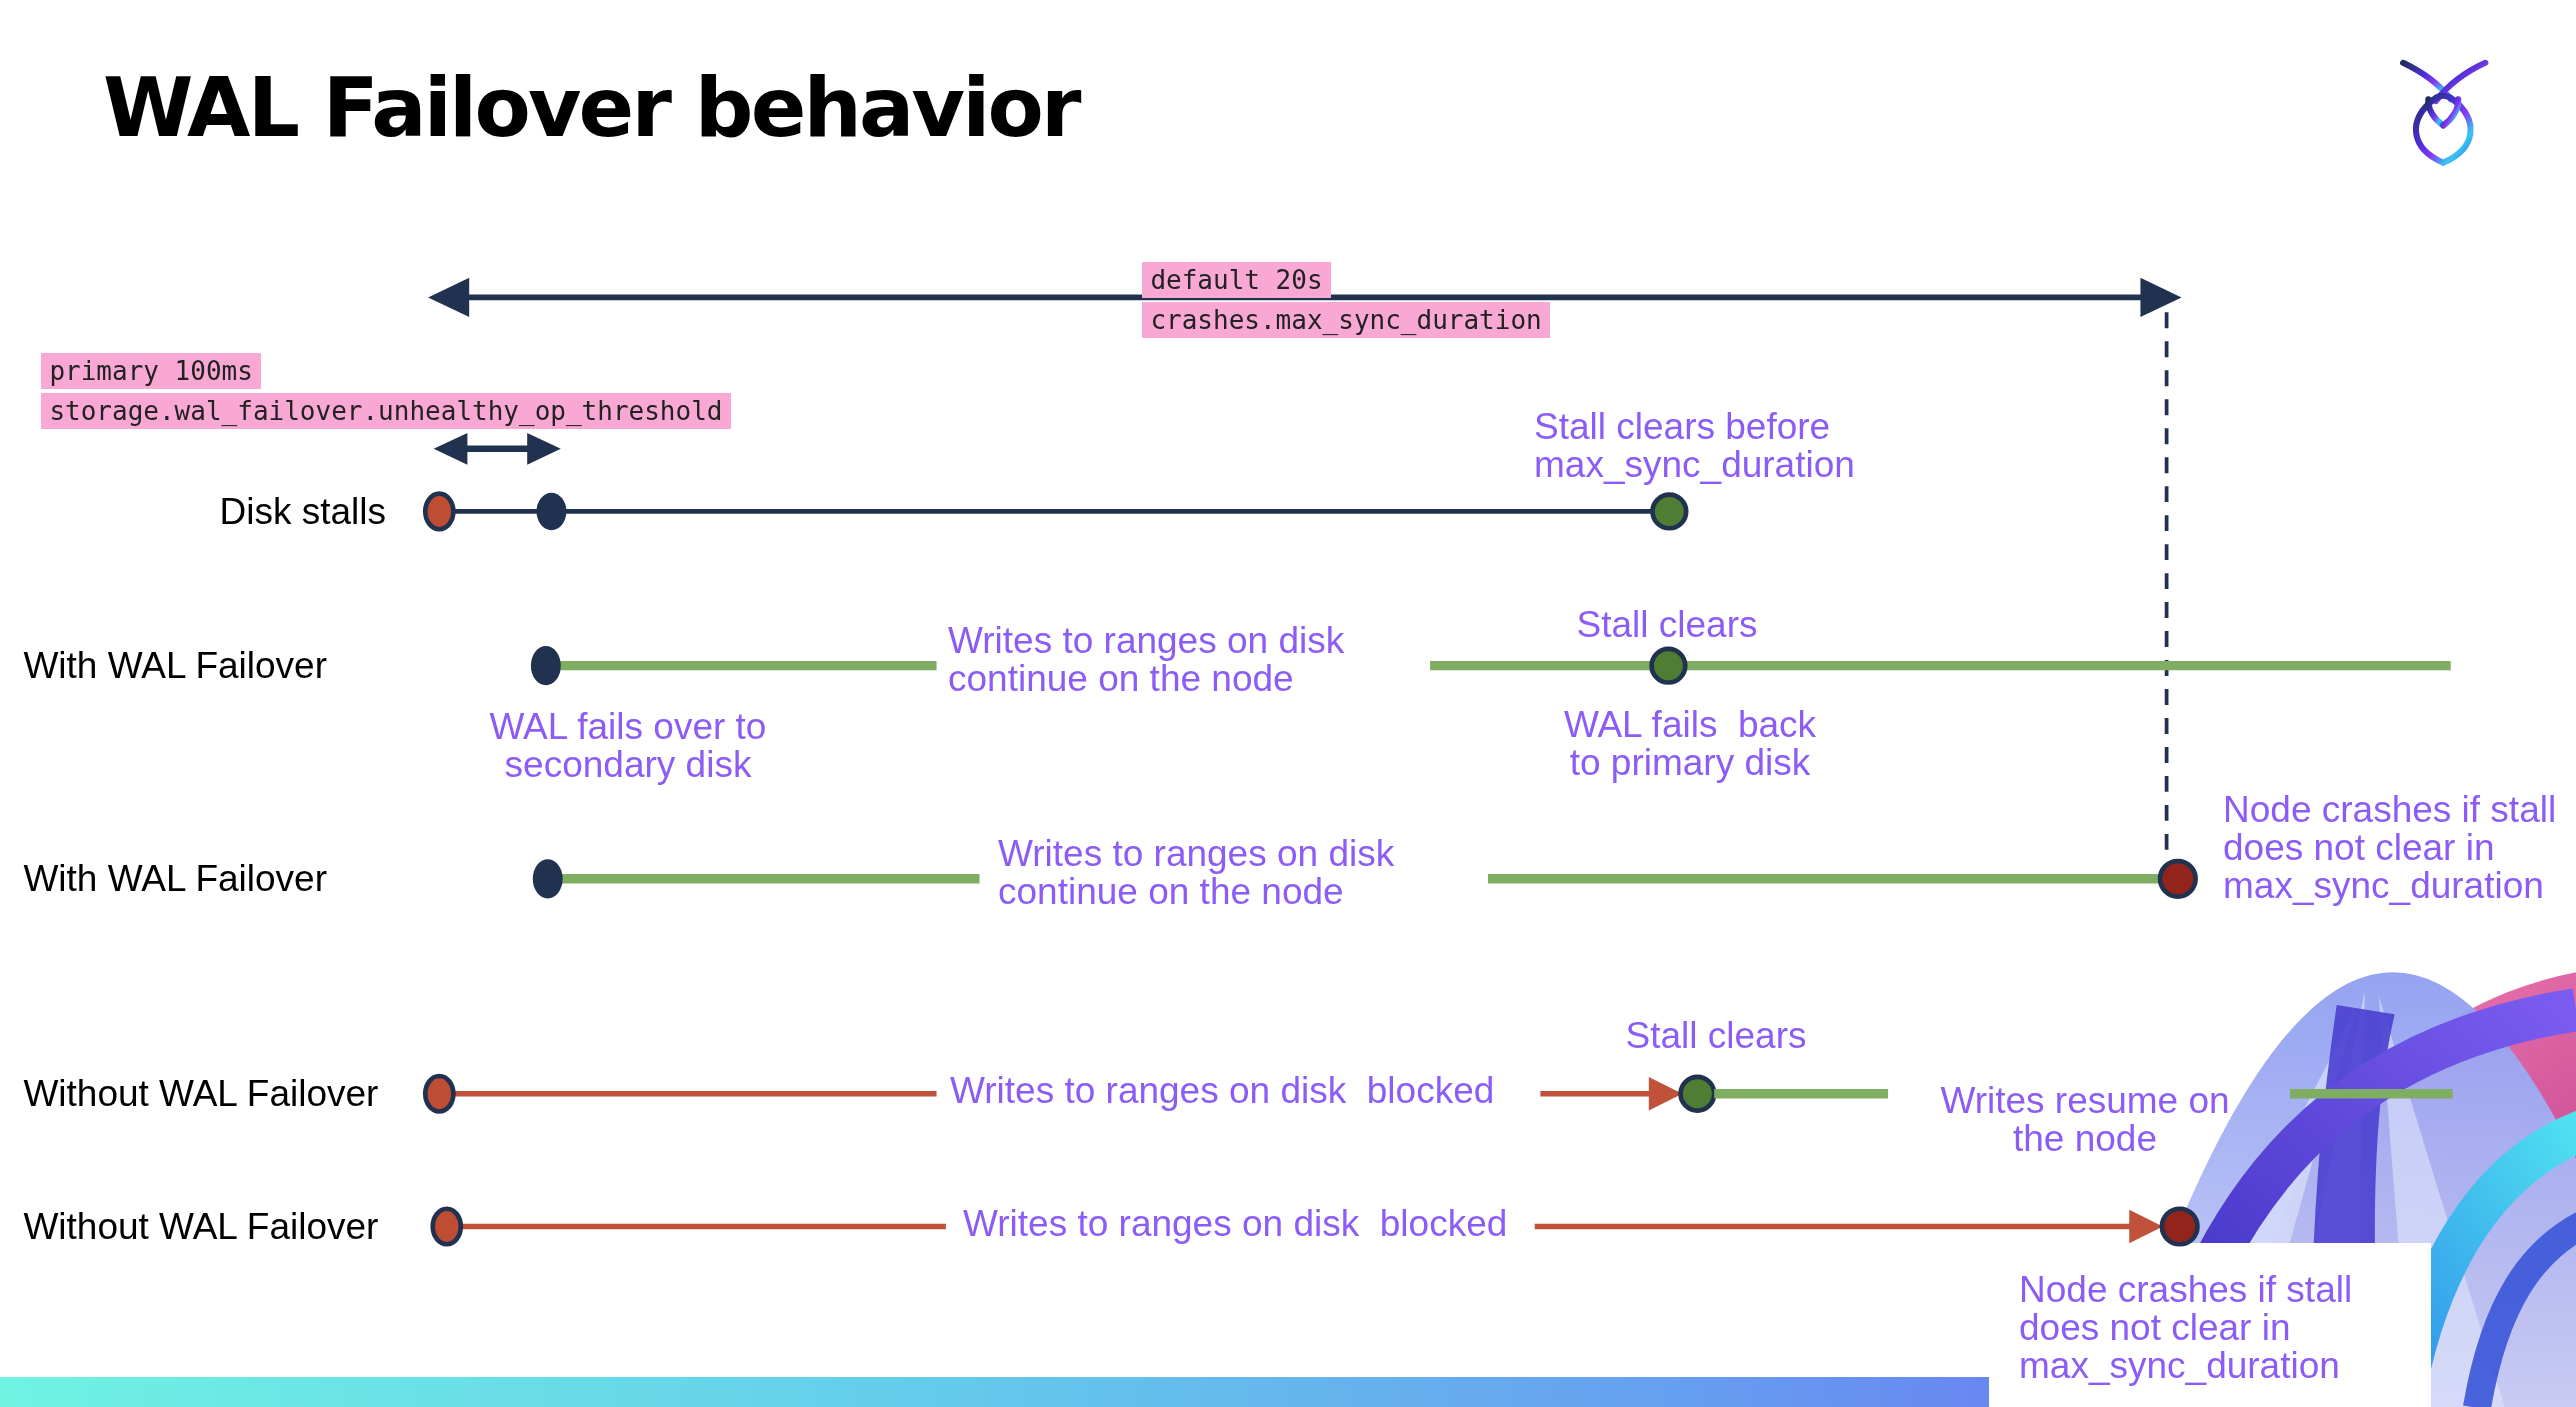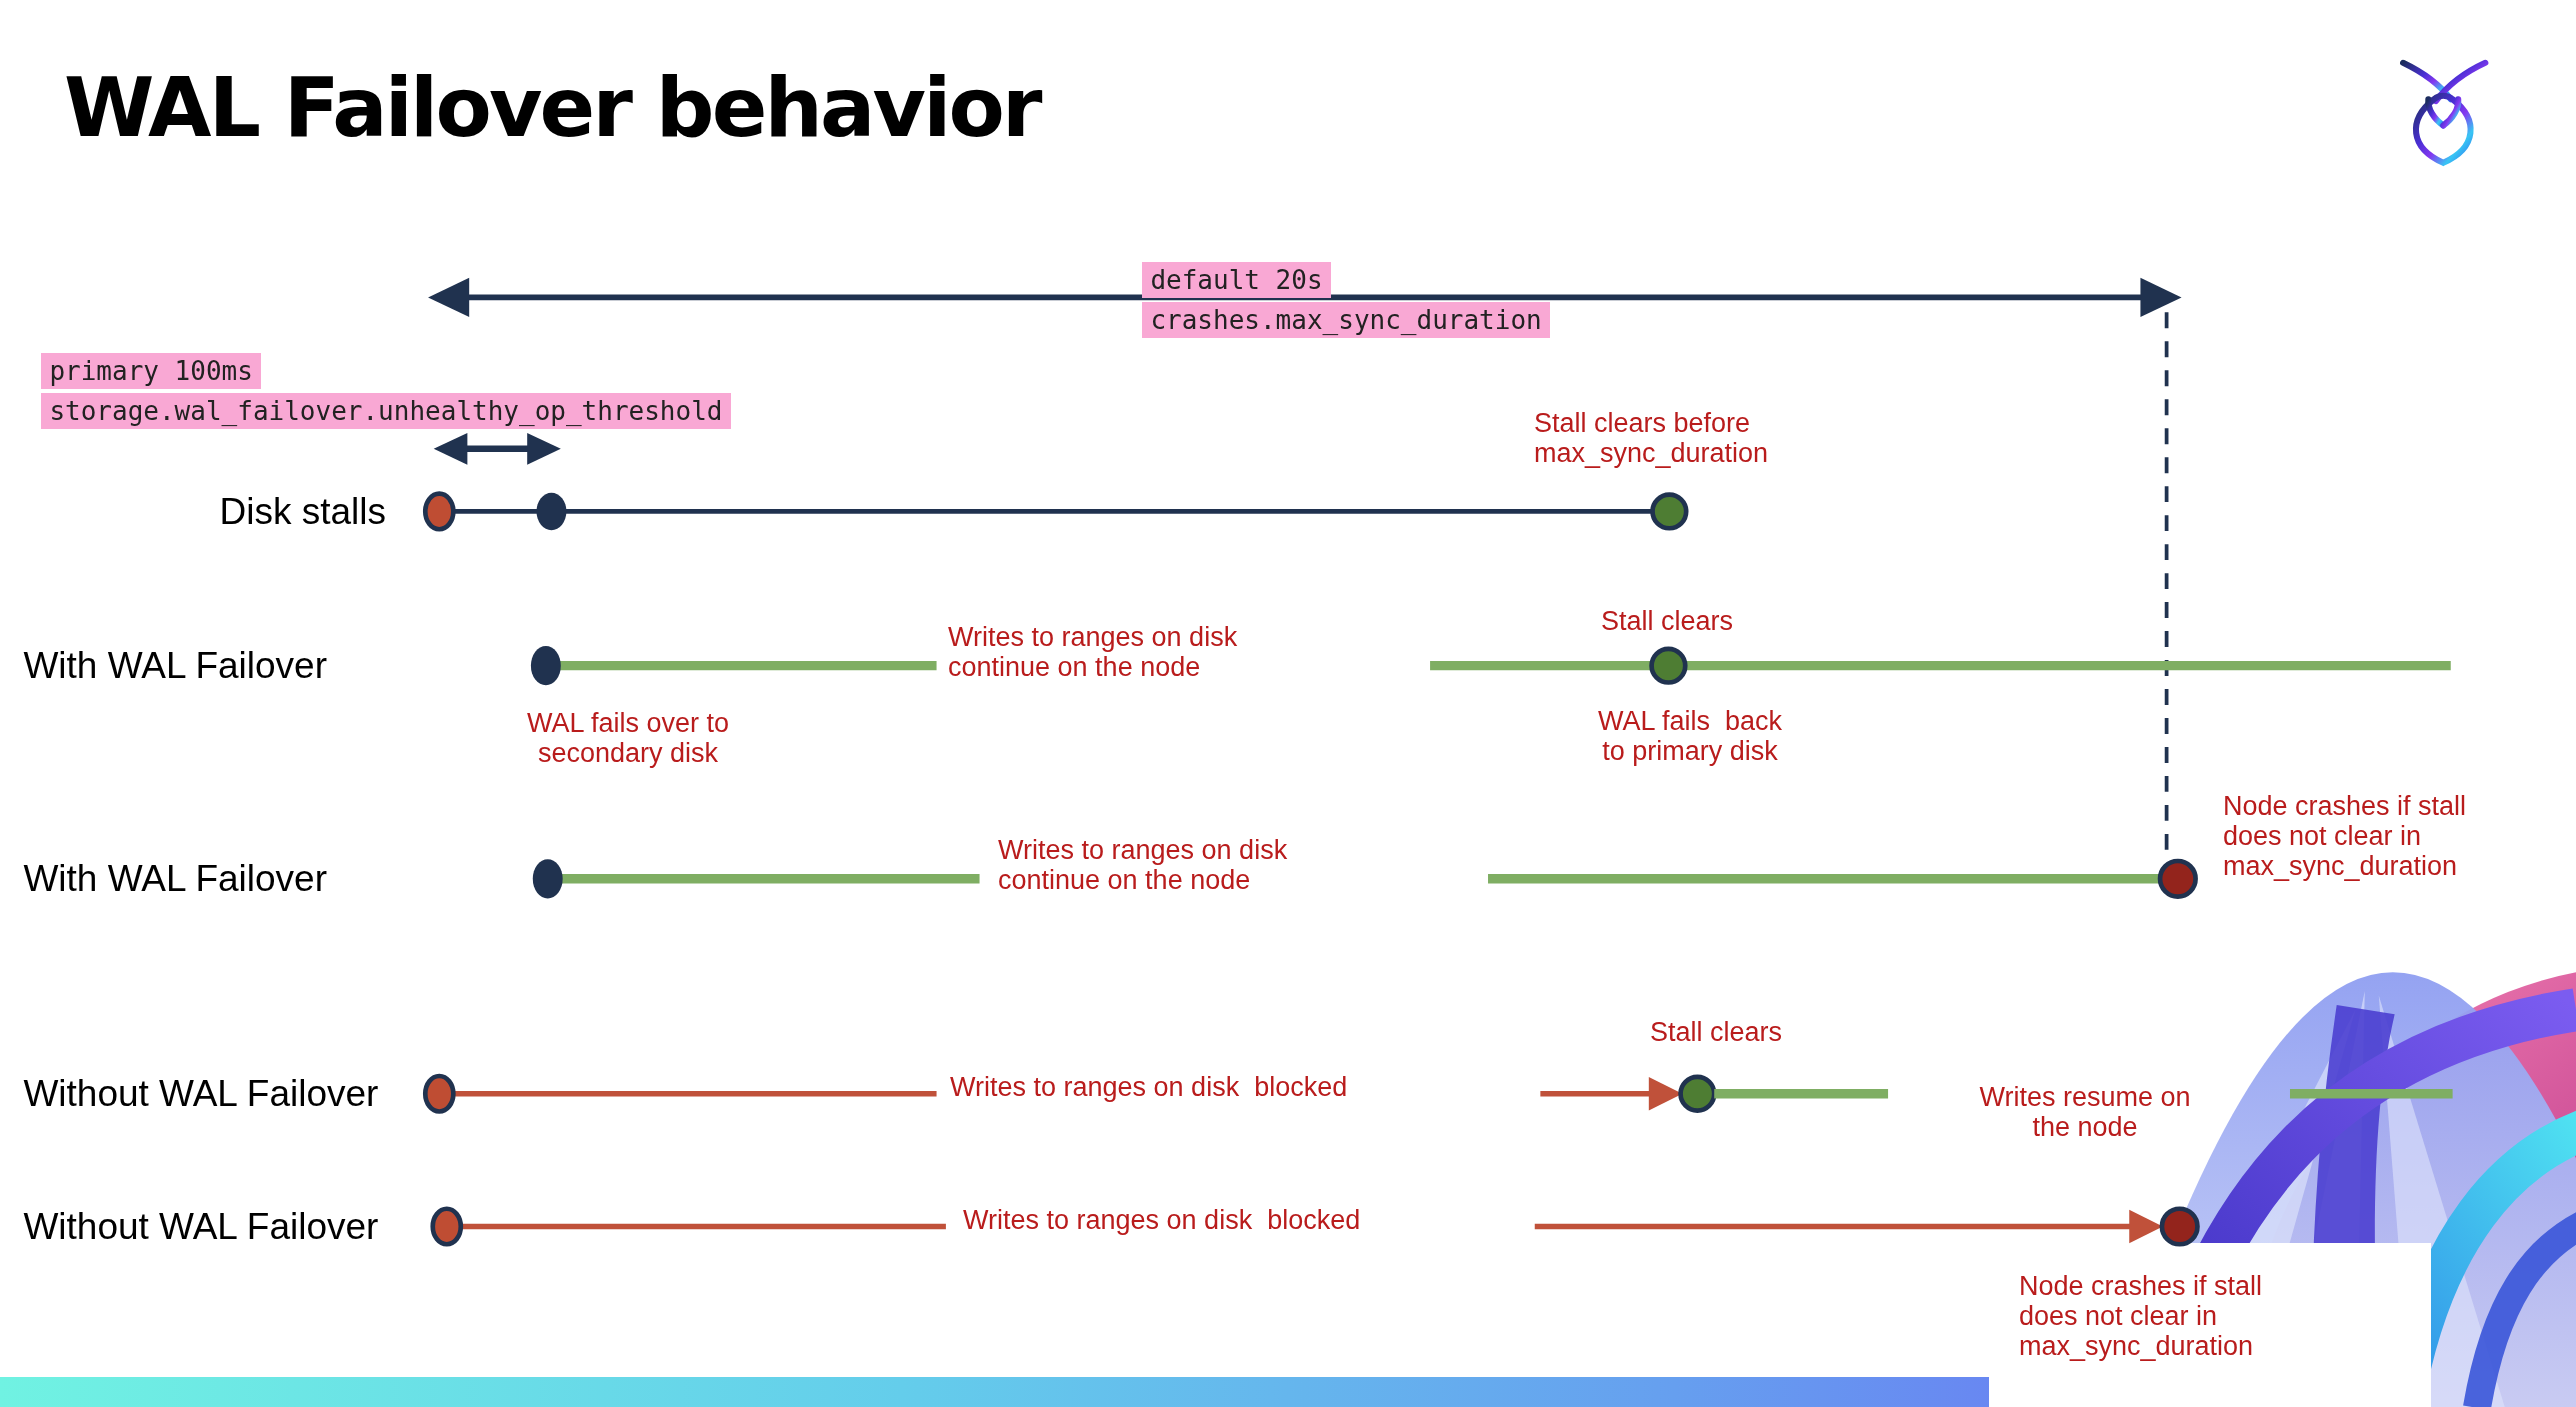--- a/index.html
+++ b/index.html
@@ -3,30 +3,30 @@
 <meta charset="utf-8">
 <style>
   html,body{margin:0;padding:0;background:#ffffff;}
   .canvas{
     position:relative;width:2576px;height:1408px;background:#ffffff;overflow:hidden;
     font-family:"Liberation Sans","DejaVu Sans",sans-serif;color:#0d0d0d;
   }
   .abs{position:absolute;}
   .title{
     font-size:82px;font-weight:700;letter-spacing:-2.8px;color:#000;
-    font-family:"DejaVu Sans","Liberation Sans",sans-serif;white-space:nowrap;
+    font-family:"DejaVu Sans","Liberation Sans",sans-serif;white-space:nowrap;margin-left:39px;
   }
   .mono-label{display:flex;flex-direction:column;align-items:flex-start;gap:4.7px;}
   .mono-label span{
     display:inline-block;background:#f9a8d4;color:#222;
     font-family:"DejaVu Sans Mono","Liberation Mono",monospace;
     font-size:26px;line-height:32px;padding:1.9px 8.4px;white-space:pre;
   }
   .row-label{font-size:37px;line-height:37px;color:#000;white-space:nowrap;}
-  .ann{font-size:27px;line-height:30px;color:#b91c1c;white-space:pre-wrap;}
+  .ann{font-size:37px;line-height:38px;color:#8b5cf6;white-space:pre-wrap;}
   .ann.center{text-align:center;transform:translateX(-50%);}
   .note-box{background:#ffffff;}
   svg{display:block;}
   .layer{position:absolute;top:0;left:0;pointer-events:none;}
   .bottom-bar{
     position:absolute;left:0;bottom:0;width:2576px;height:31px;
     background:linear-gradient(90deg,#70f2e2 0%,#64cdeb 35%,#669fef 65%,#6c5cf6 100%);
   }
 </style>
 </head>

